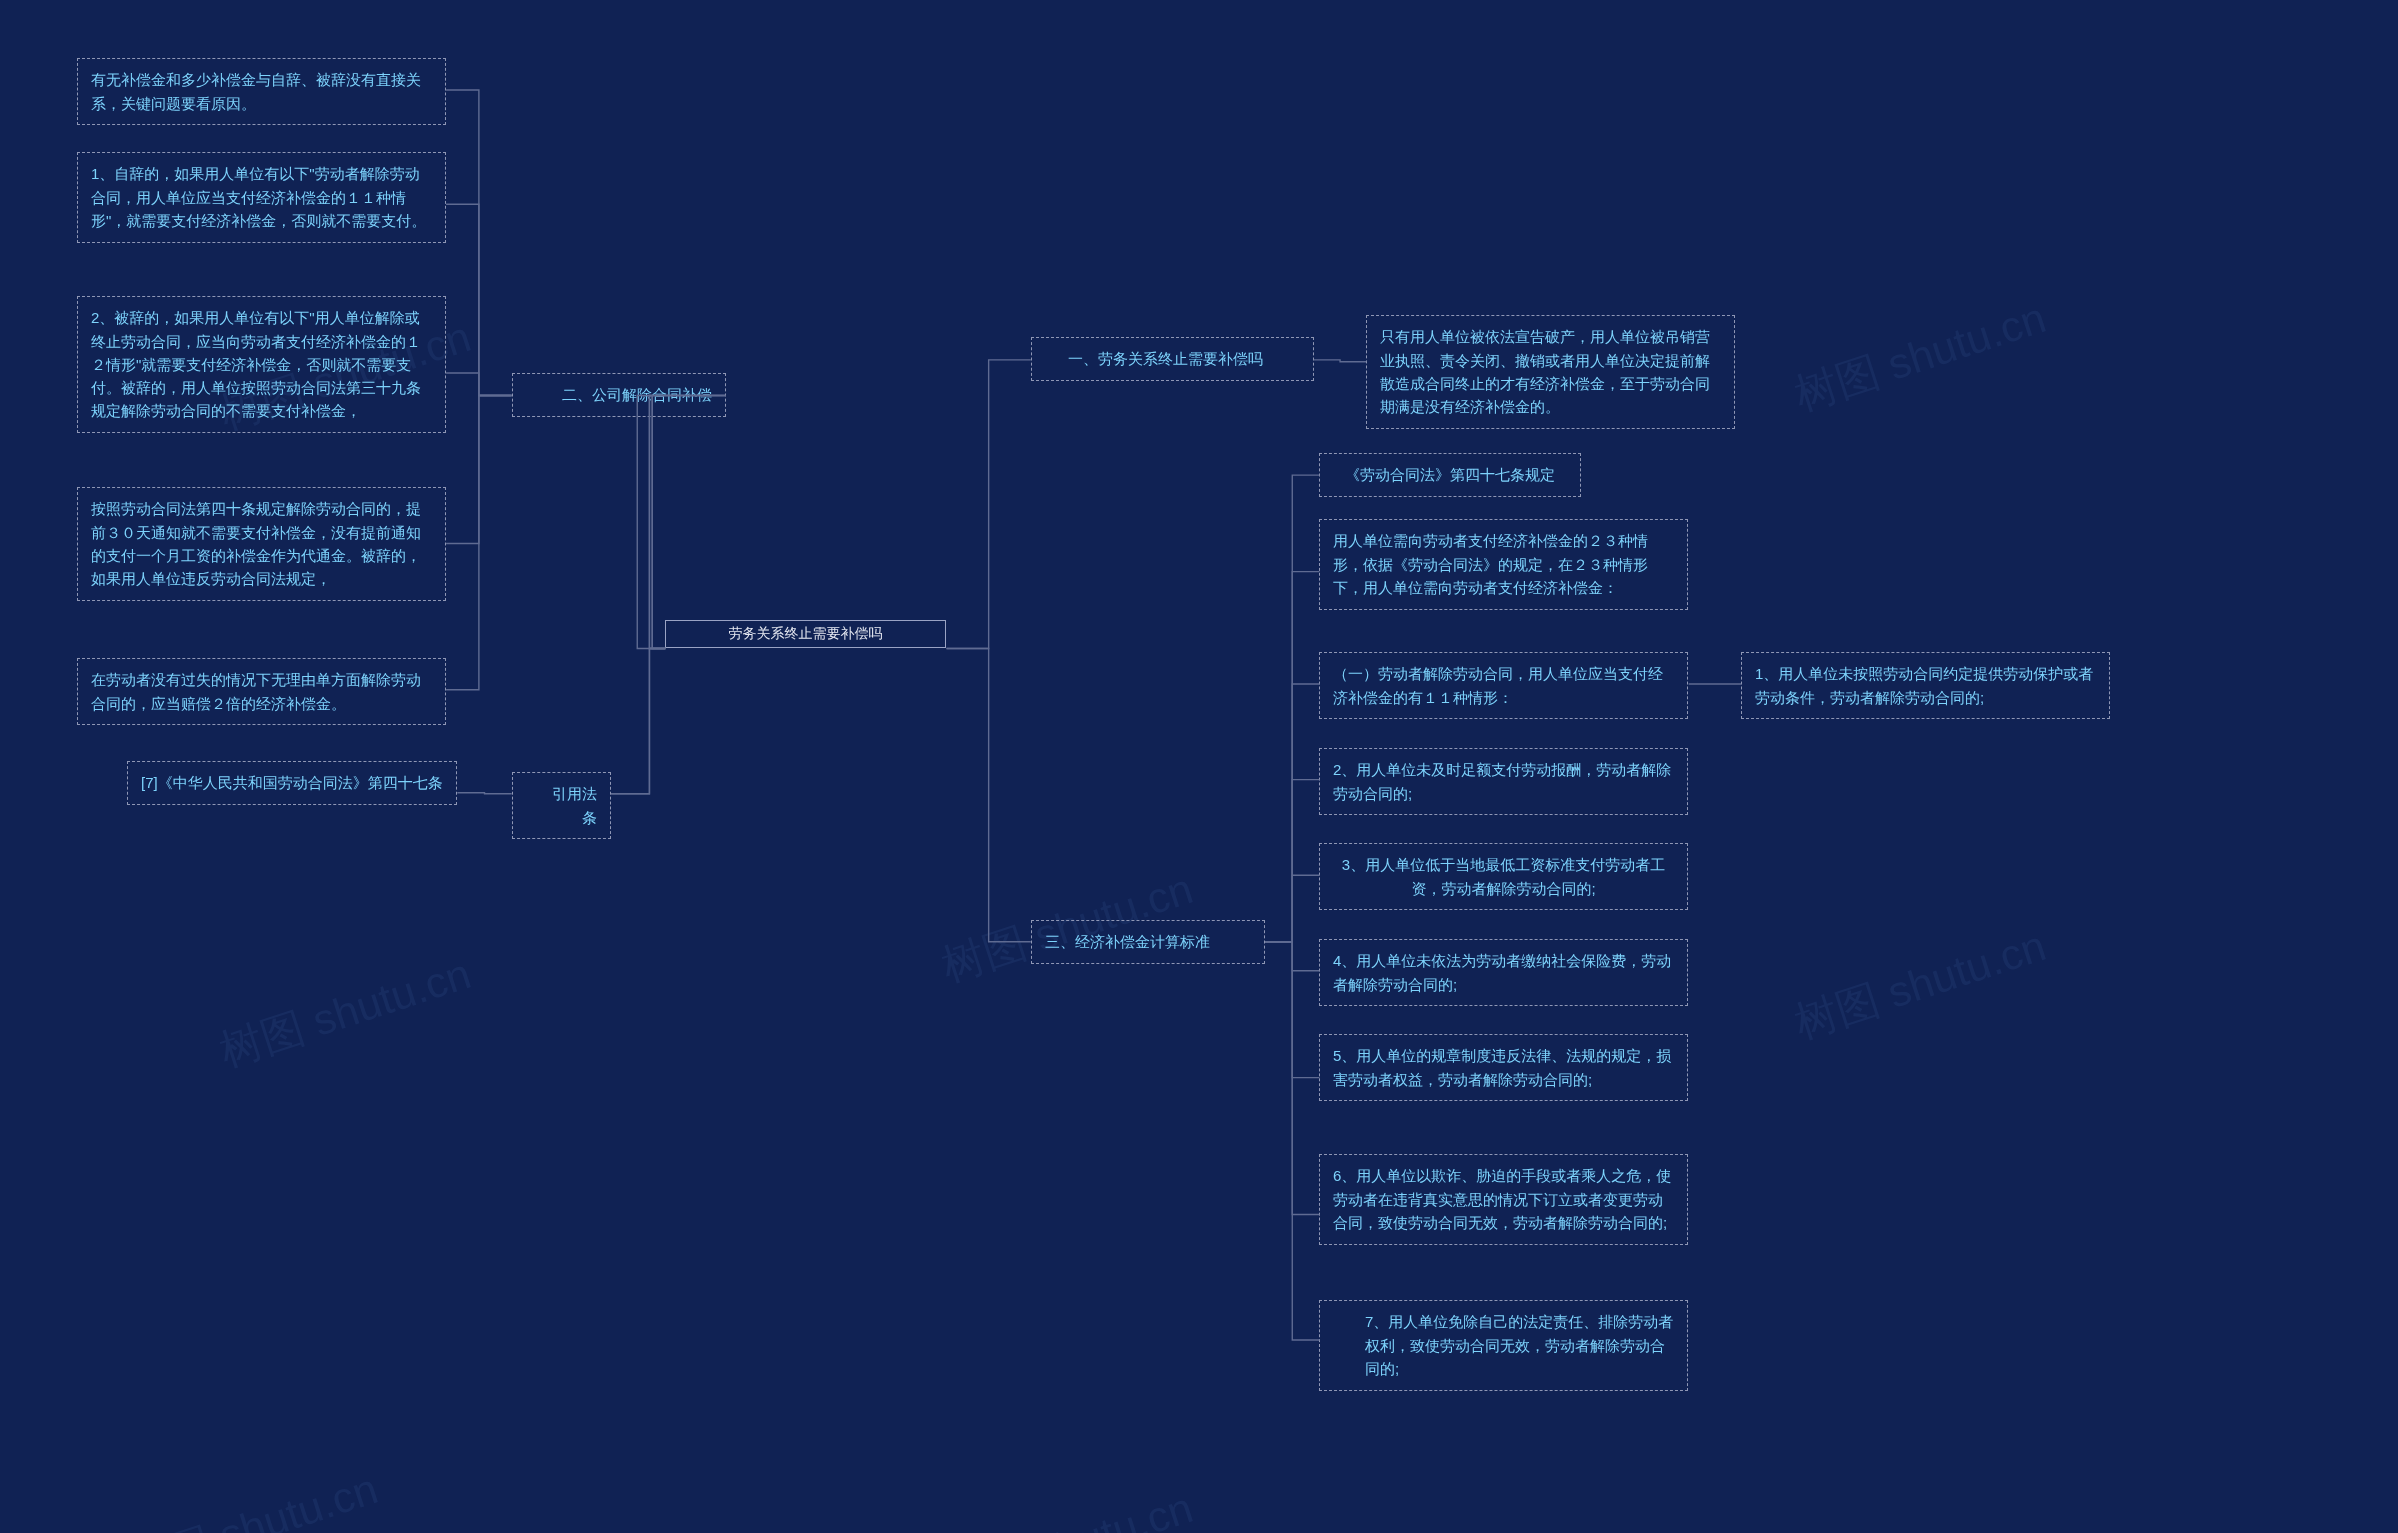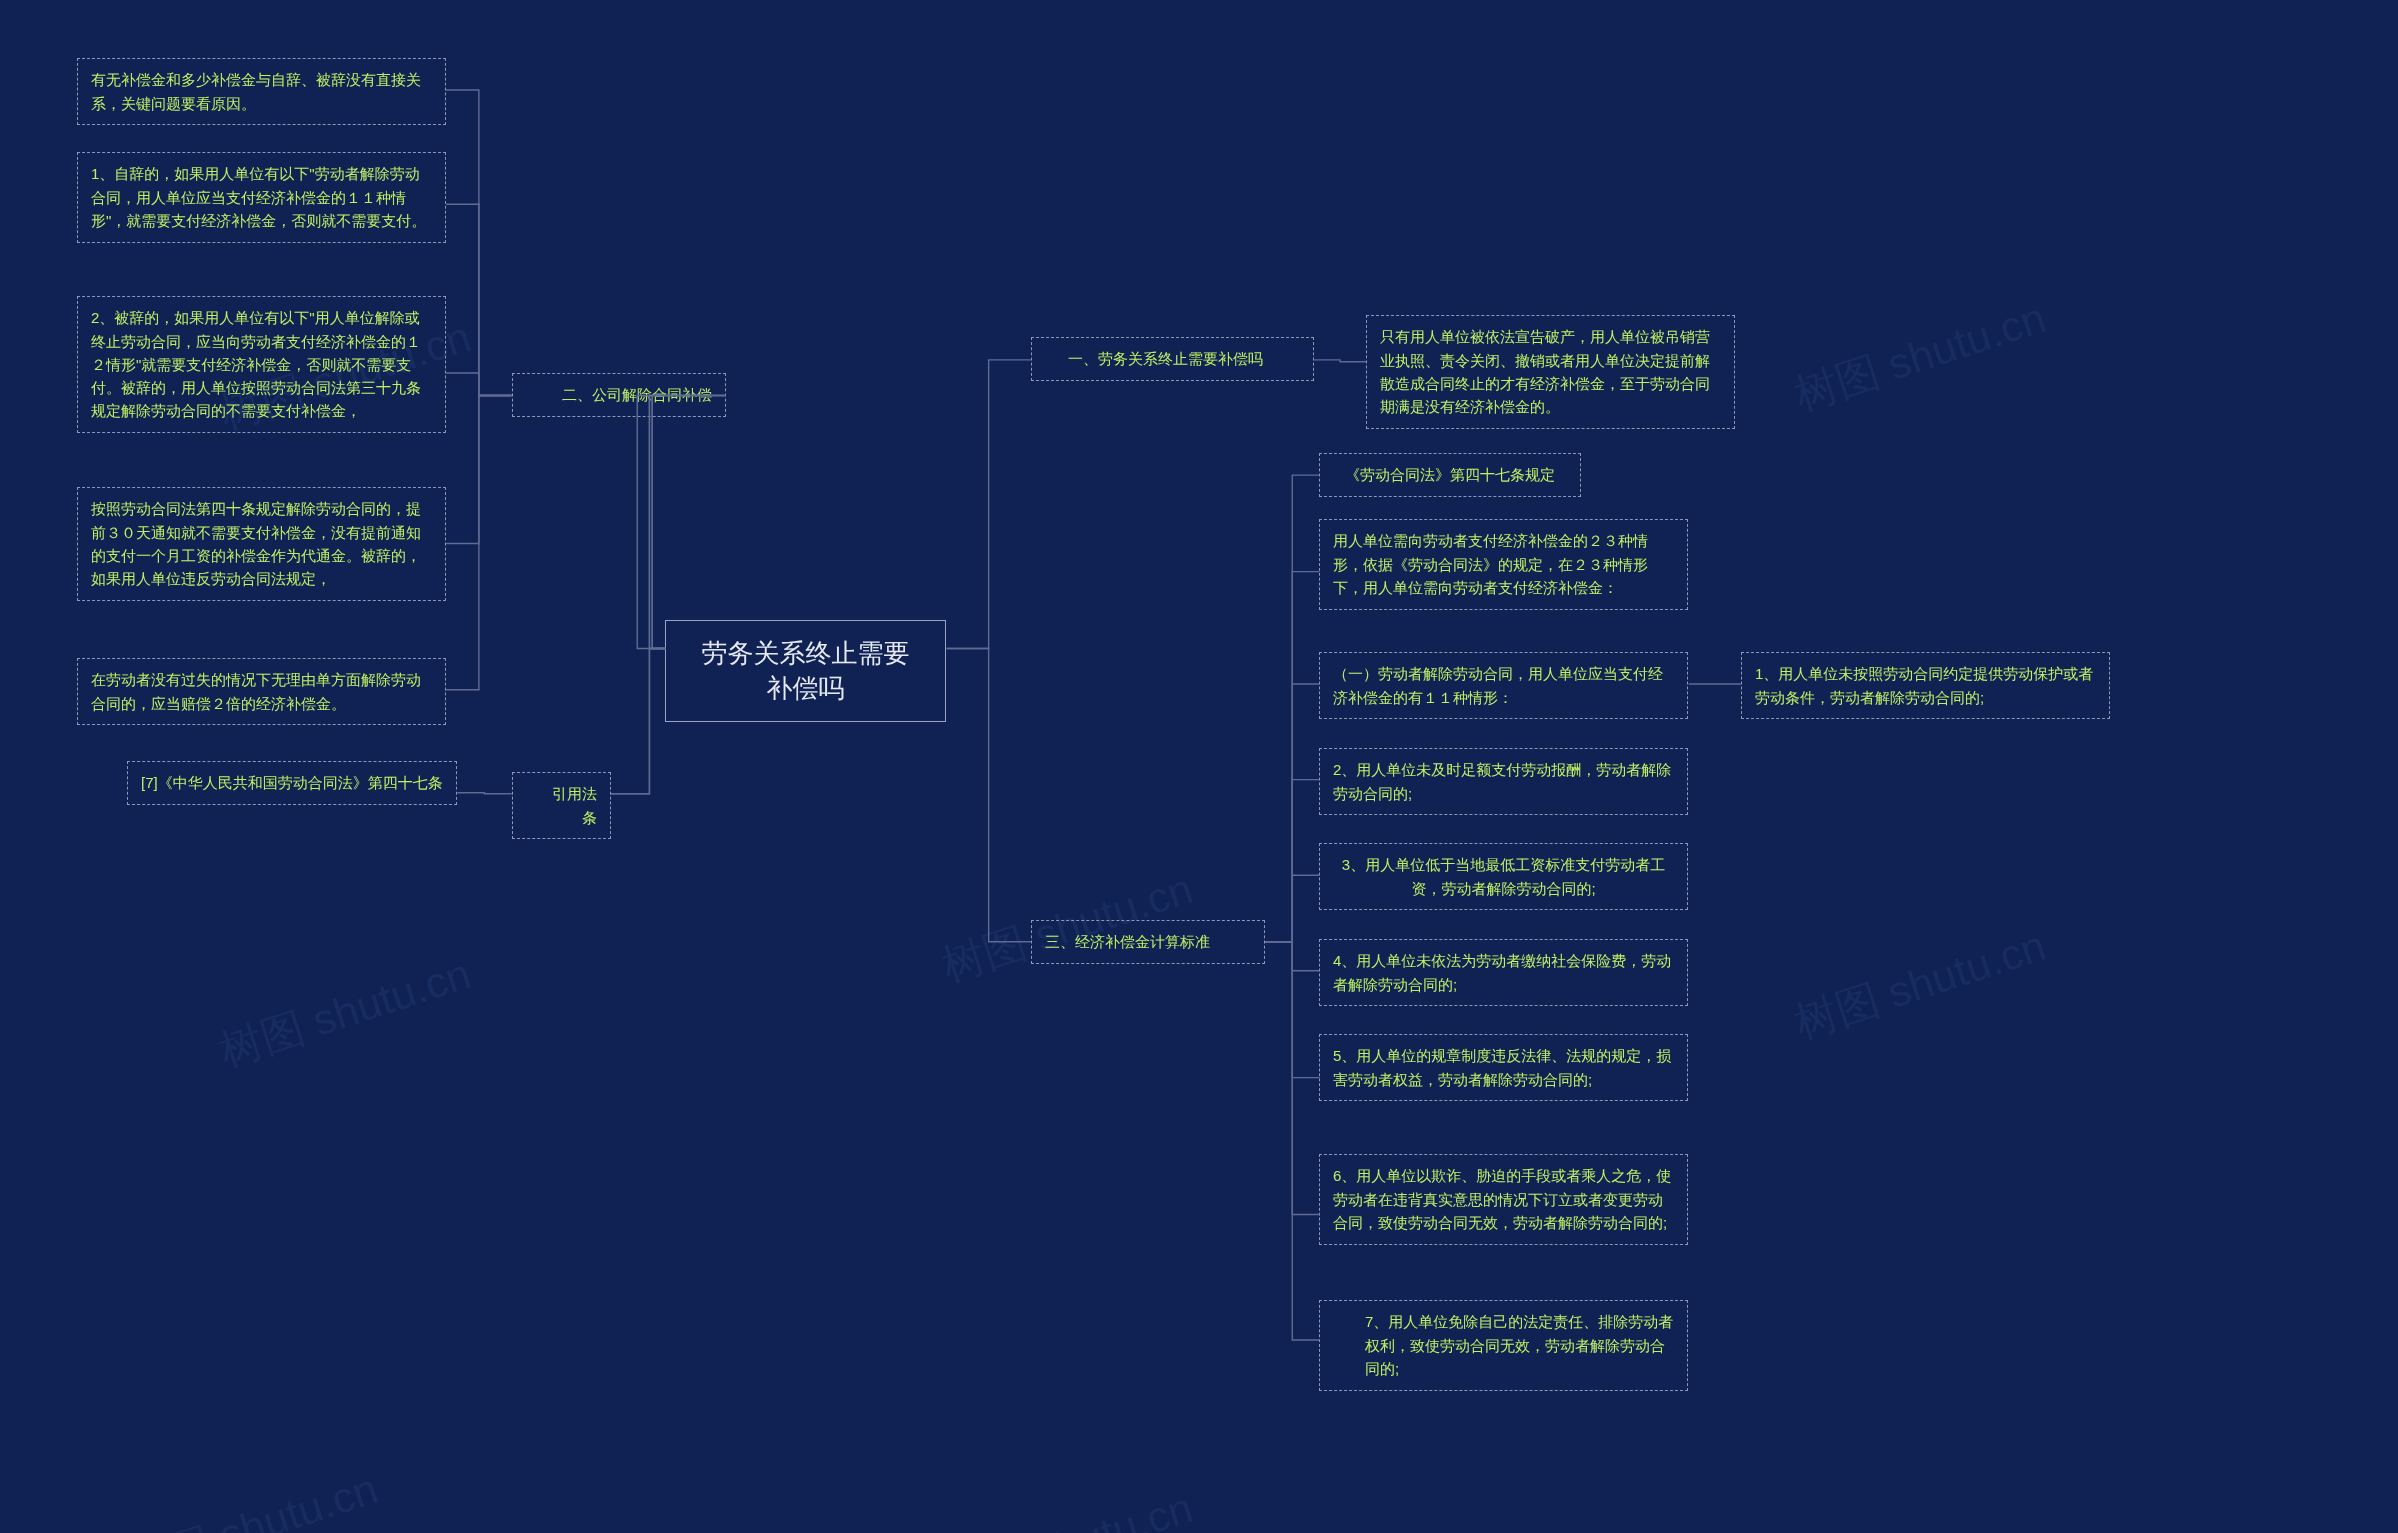--- a/index.html
+++ b/index.html
@@ -8,33 +8,33 @@
   width: 2399px;
   height: 1534px;
   background: #102254;
   font-family: "Microsoft YaHei", "PingFang SC", sans-serif;
   overflow: hidden;
   position: relative;
 }
 .node {
   position: absolute;
   border: 0.9px dashed #8f97b5;
-  color: #bef264;
+  color: #7dd3fc;
   font-size: 15px;
   line-height: 1.55;
   padding: 9.4px 13px;
   box-sizing: border-box;
   background: transparent;
 }
 .center-node {
   position: absolute;
   border: 0.9px solid #9aa3c4;
   color: #e6e9f2;
-  font-size: 26px;
-  padding: 15px 24px;
+  font-size: 14px;
+  padding: 4px 24px;
   box-sizing: border-box;
   background: transparent;
 }
 svg.lines {
   position: absolute;
   left: 0; top: 0;
   width: 2399px;
   height: 1534px;
   pointer-events: none;
 }

